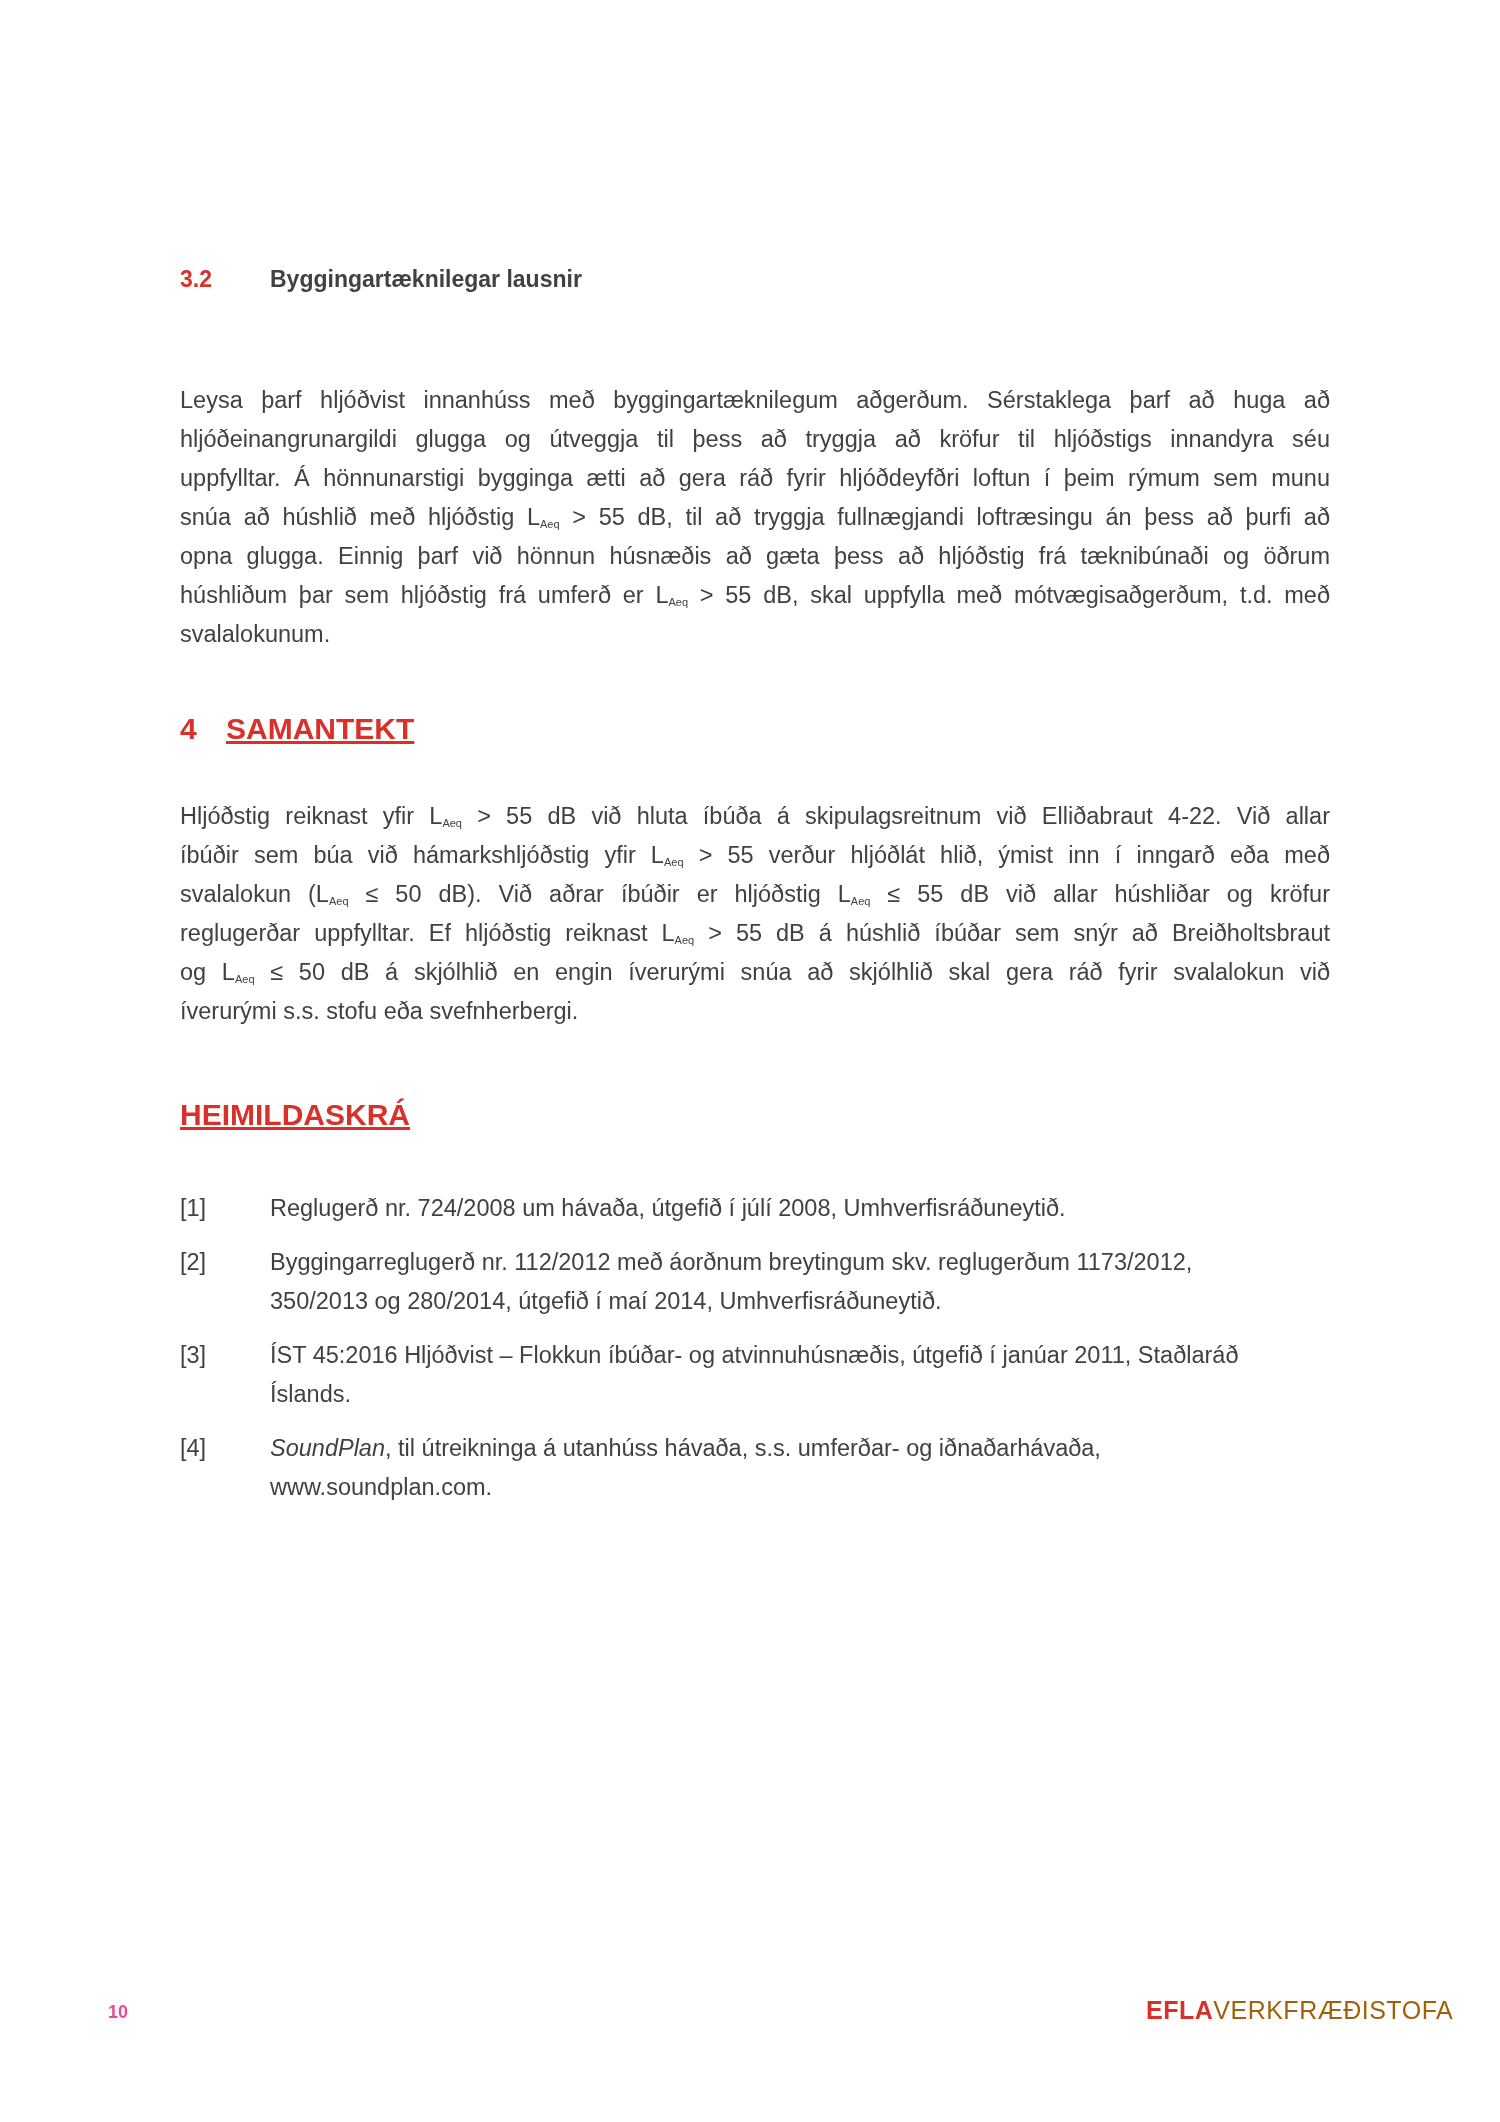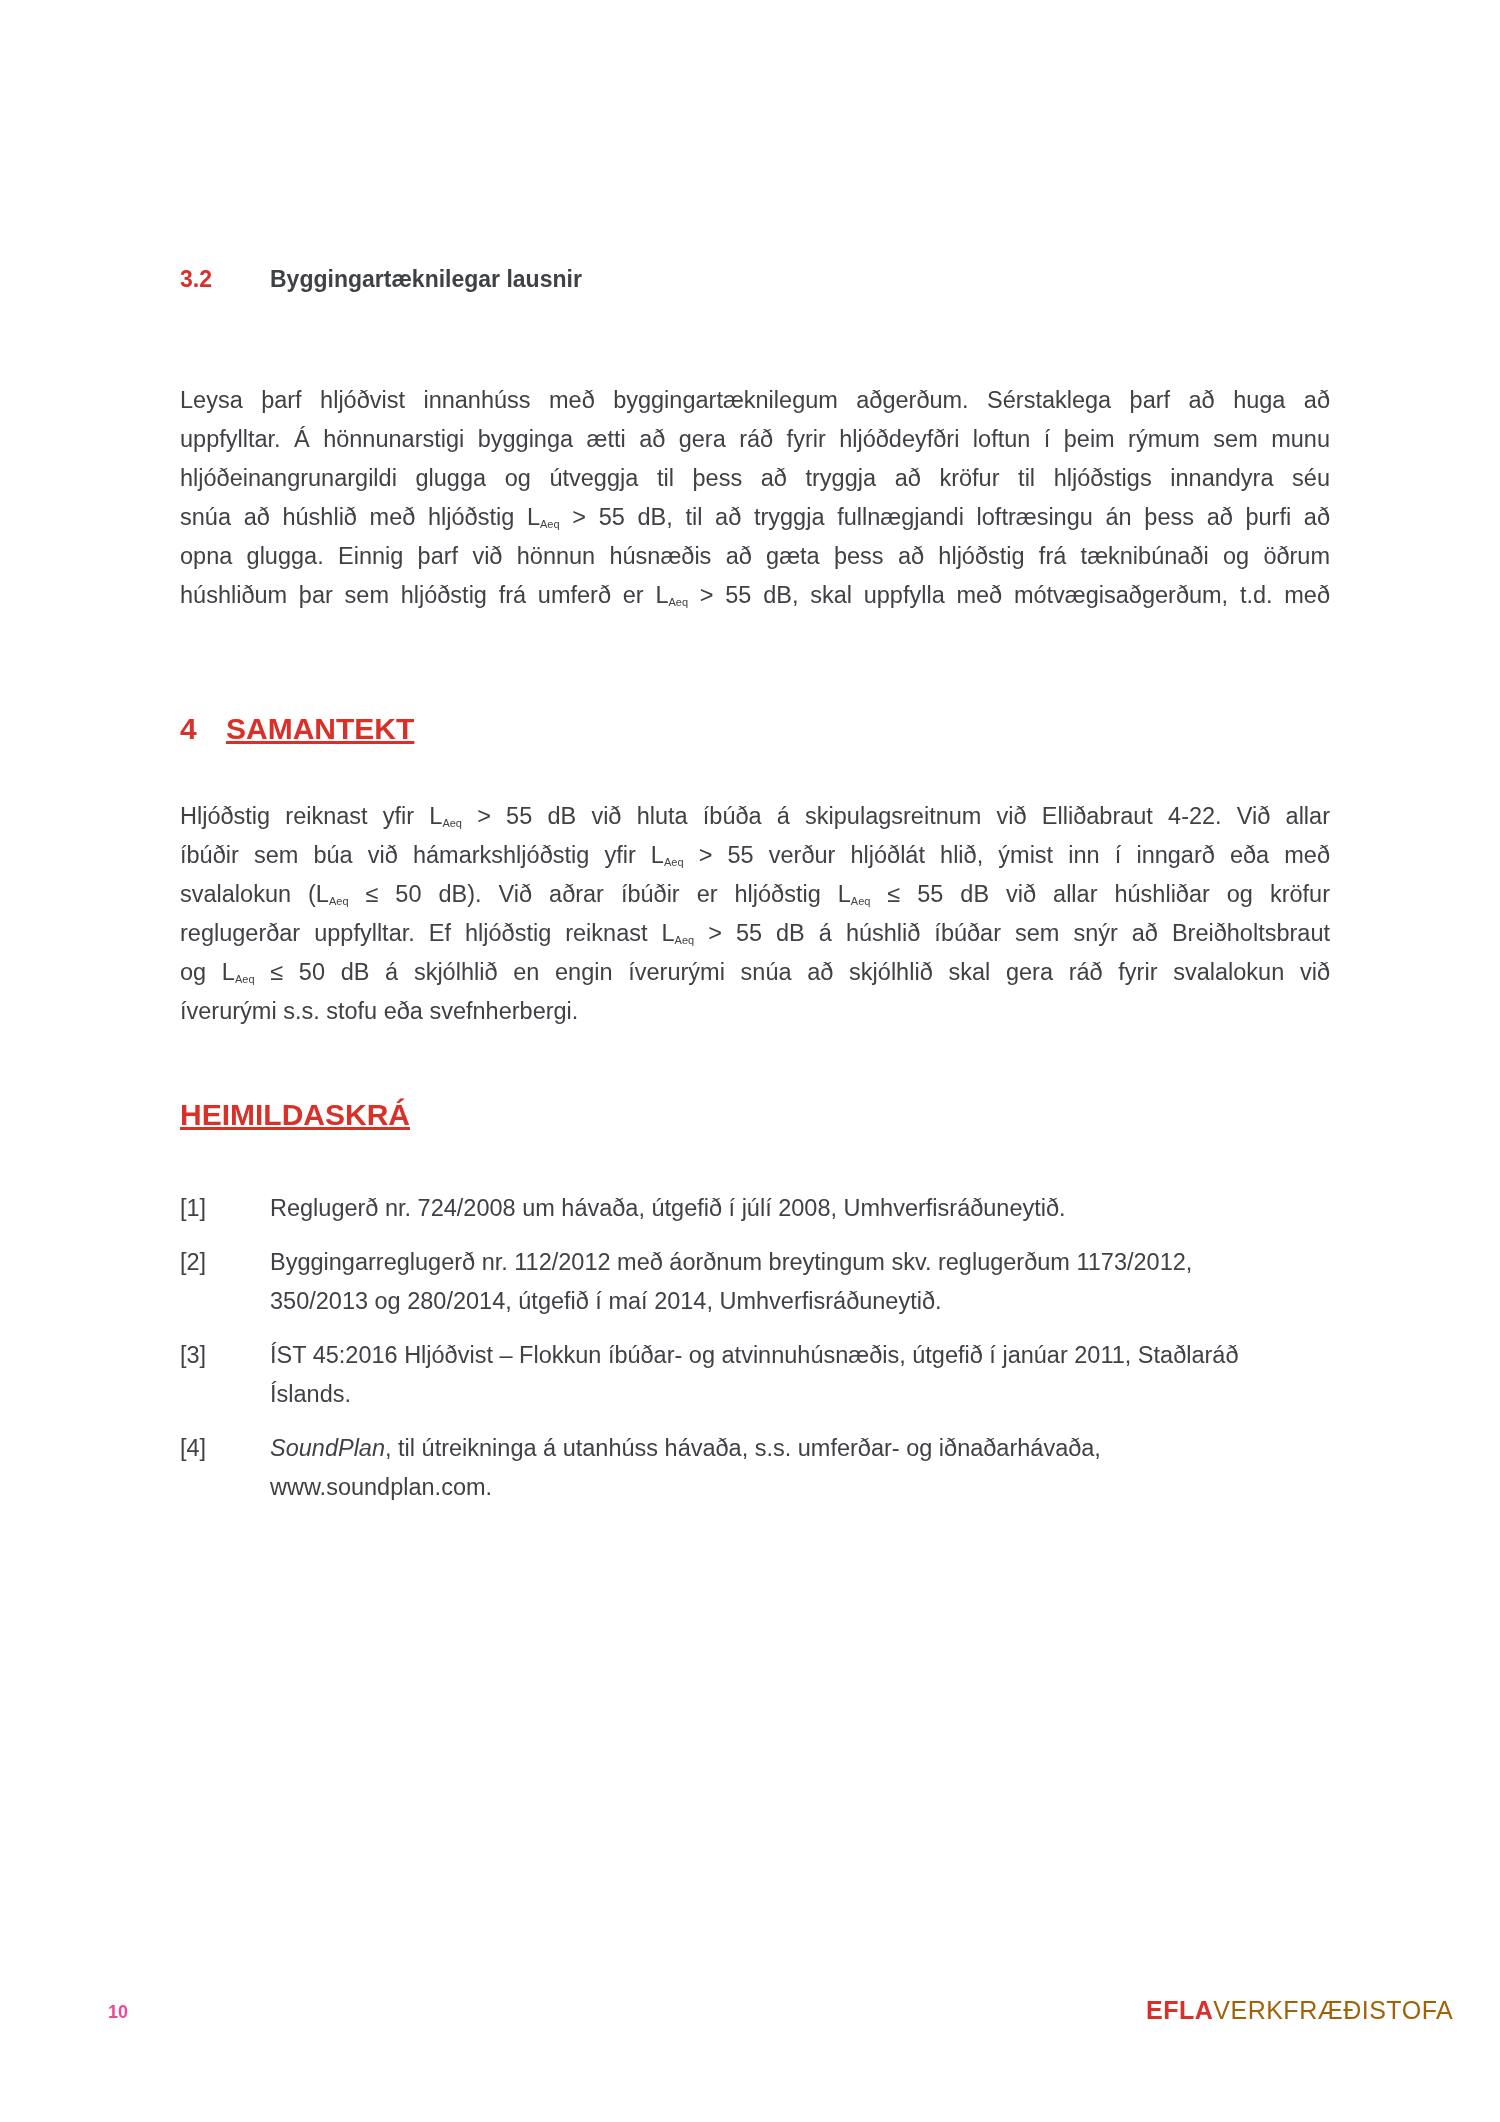--- a/index.html
+++ b/index.html
@@ -35,25 +35,26 @@
 <body>
 
 <div class="page">
 
   <div class="h-sub">
     <span class="num">3.2</span><span class="title">Byggingartæknilegar lausnir</span>
   </div>
 
   <div class="para" style="top:341px;margin-top:40px;">
       <div class="line"><span>Leysa þarf hljóðvist innanhúss með byggingartæknilegum aðgerðum. Sérstaklega þarf að huga að</span></div>
+      <div class="line"><span>hljóðeinangrunargildi glugga og útveggja til þess að tryggja að kröfur til hljóðstigs innandyra séu</span></div>
       <div class="line"><span>uppfylltar. Á hönnunarstigi bygginga ætti að gera ráð fyrir hljóðdeyfðri loftun í þeim rýmum sem munu</span></div>
-      <div class="line"><span>hljóðeinangrunargildi glugga og útveggja til þess að tryggja að kröfur til hljóðstigs innandyra séu</span></div>
       <div class="line"><span>snúa að húshlið með hljóðstig L</span><sub>Aeq</sub><span> &gt; 55 dB, til að tryggja fullnægjandi loftræsingu án þess að þurfi að</span></div>
       <div class="line"><span>opna glugga. Einnig þarf við hönnun húsnæðis að gæta þess að hljóðstig frá tæknibúnaði og öðrum</span></div>
       <div class="line"><span>húshliðum þar sem hljóðstig frá umferð er L</span><sub>Aeq</sub><span> &gt; 55 dB, skal uppfylla með mótvægisaðgerðum, t.d. með</span></div>
+      <div class="line last"><span>svalalokunum.</span></div>
     </div>
 
   <div class="h-main" style="top:712px;">
     <span class="num">4</span><span>SAMANTEKT</span>
   </div>
 
   <div class="para" style="top:797px;">
       <div class="line"><span>Hljóðstig reiknast yfir L</span><sub>Aeq</sub><span> &gt; 55 dB við hluta íbúða á skipulagsreitnum við Elliðabraut 4-22. Við allar</span></div>
       <div class="line"><span>íbúðir sem búa við hámarkshljóðstig yfir L</span><sub>Aeq</sub><span> &gt; 55 verður hljóðlát hlið, ýmist inn í inngarð eða með</span></div>
       <div class="line"><span>svalalokun (L</span><sub>Aeq</sub><span> ≤ 50 dB). Við aðrar íbúðir er hljóðstig L</span><sub>Aeq</sub><span> ≤ 55 dB við allar húshliðar og kröfur</span></div>

